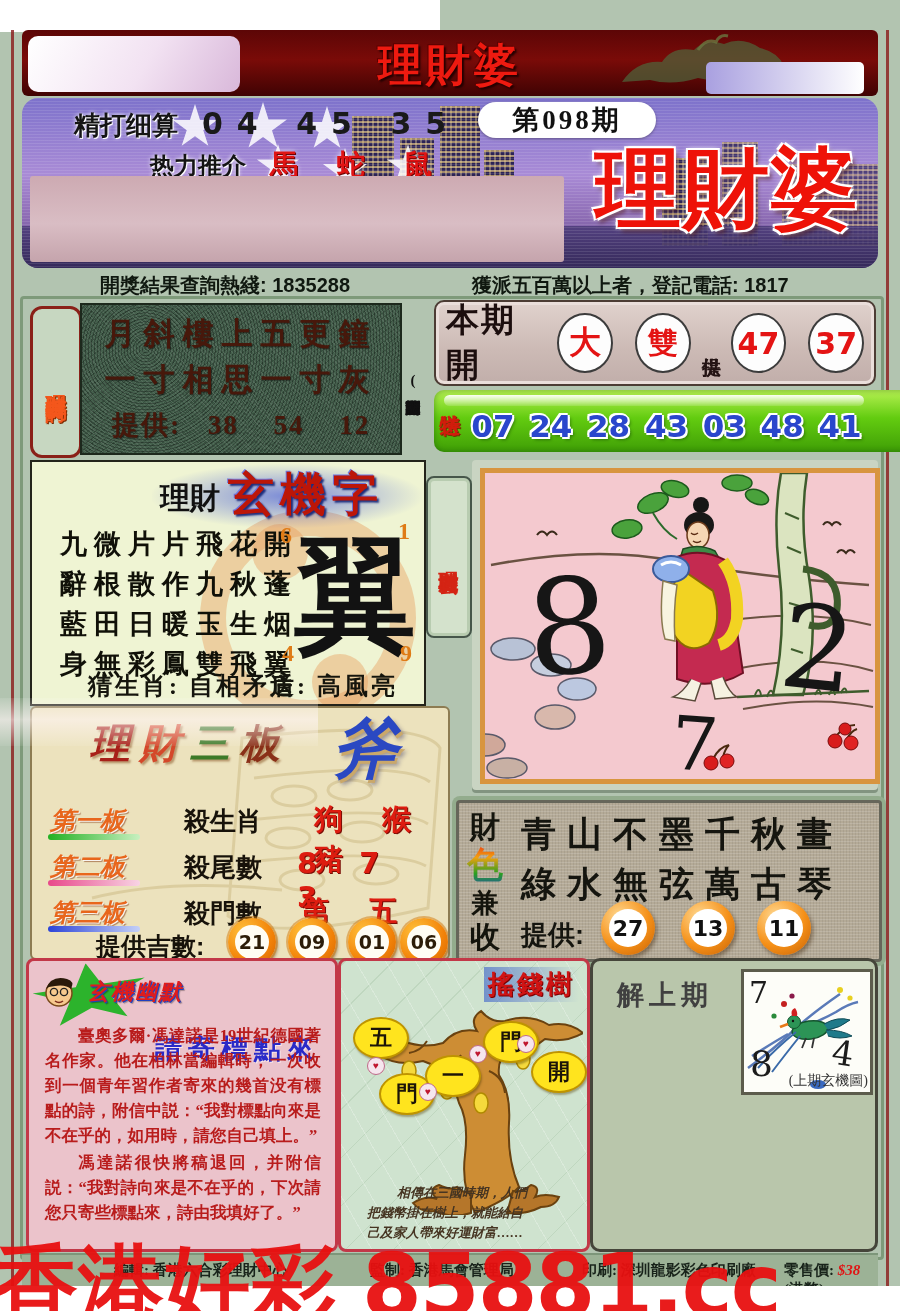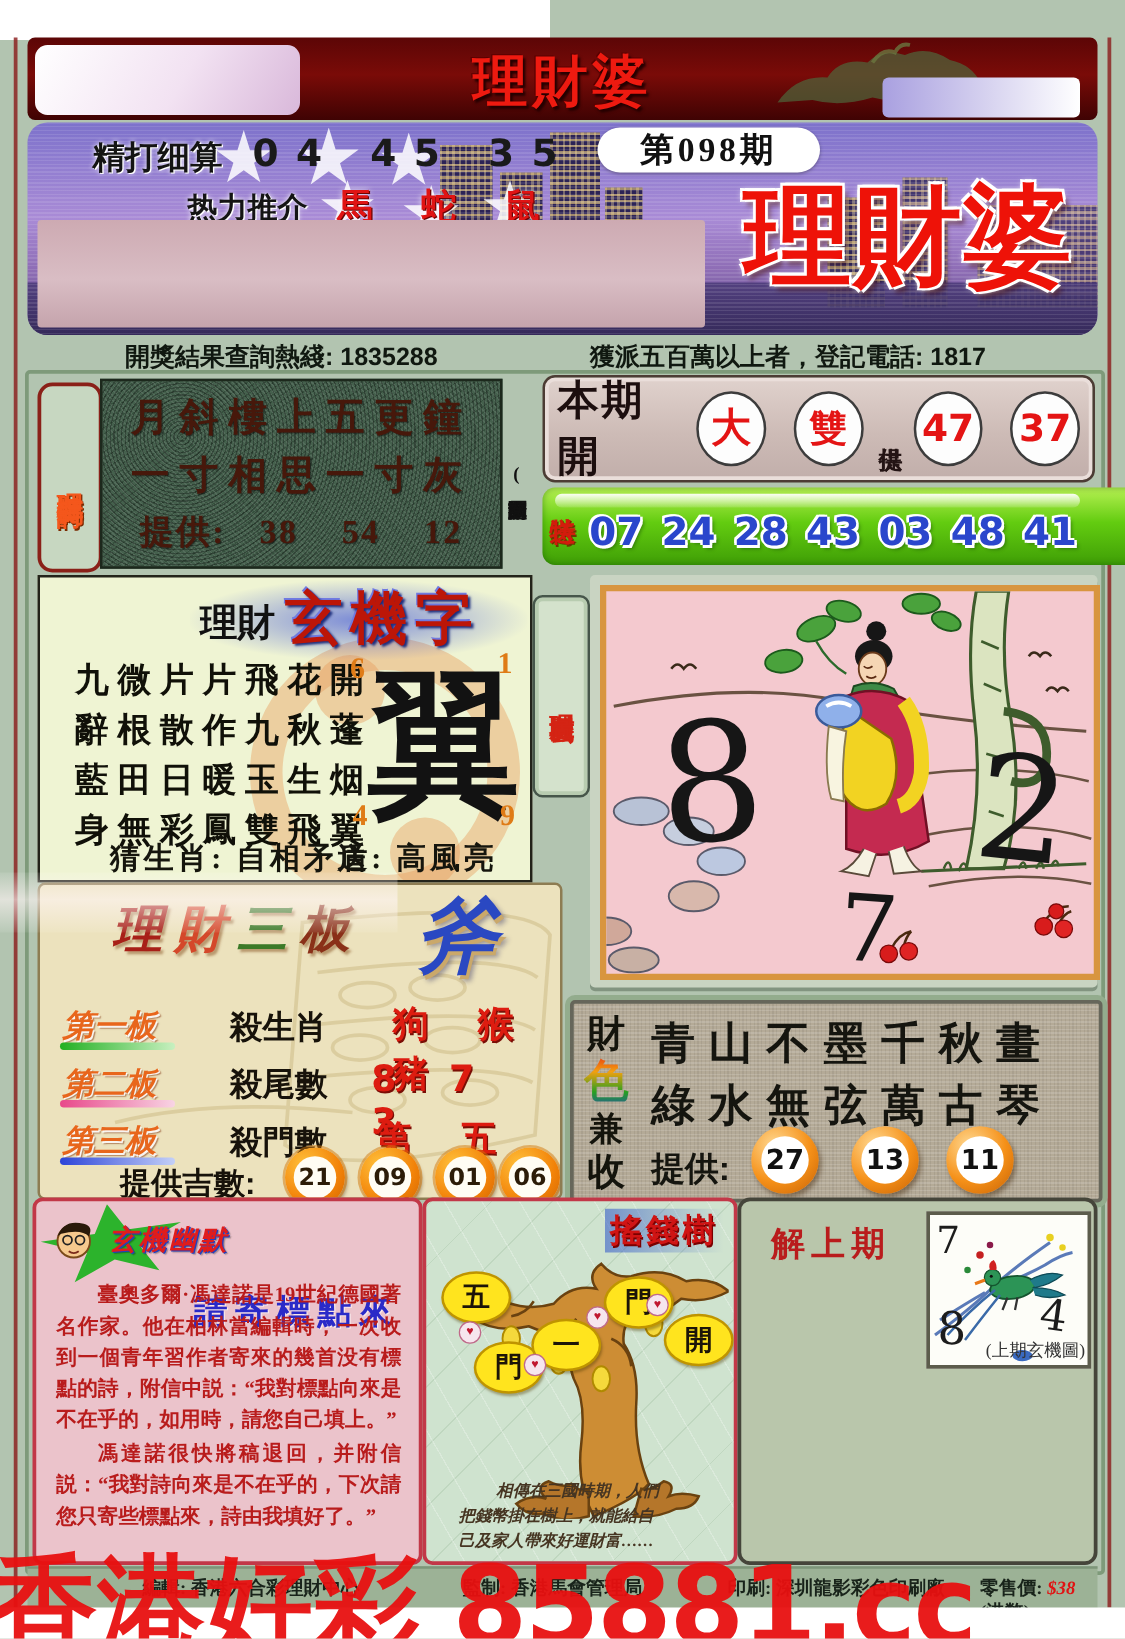--- a/index.html
+++ b/index.html
@@ -169,21 +169,21 @@
      background:linear-gradient(90deg,rgba(40,80,200,.55),rgba(40,80,200,0));}
   .coin{position:absolute;width:52px;height:38px;border-radius:50%;background:#ffe41e;
      border:2px solid #bf9400;box-shadow:1px 2px 2px rgba(80,60,0,.4);display:flex;align-items:center;
      justify-content:center;font-size:22px;font-weight:900;color:#1c1408;}
   .plum{position:absolute;width:16px;height:16px;border-radius:50%;background:#f6e6ee;border:1px solid #c06a8a;
      color:#c01830;font-size:10px;line-height:15px;text-align:center;}
   .tree-cap{position:absolute;font-size:13px;font-weight:700;font-style:italic;color:#463522;line-height:19px;}
   .last-panel{left:590px;top:958px;width:282px;height:288px;background:#b9c6ab;border:3px solid #45453a;
      border-radius:10px;overflow:hidden;}
   .last-title{left:24px;top:16px;font-family:"Liberation Sans",sans-serif;font-size:27px;font-weight:900;
-     color:#b91c1c;letter-spacing:5px;}
+     color:#404040;letter-spacing:5px;}
   .bird-box{left:148px;top:8px;width:126px;height:120px;background:#fdfdf8;border:3px solid #5c5c4c;}
   .bird-num{position:absolute;color:#1c1c1c;font-family:"DejaVu Serif",serif;line-height:1;}
   .bird-cap{position:absolute;right:2px;bottom:2px;font-size:14px;color:#333;}
   .bird-blob{position:absolute;right:44px;bottom:3px;width:16px;height:9px;border-radius:50%;background:#3a6ac0;}
   
   .footer-bar{left:22px;top:1253px;width:856px;height:32px;background:#9cb296;border-top:2px solid #7d967a;
      border-bottom:2px solid #7d967a;}
   .fitem{position:absolute;top:6px;font-size:15px;font-weight:700;color:#18231a;}
   .price-red{color:#e01414;font-style:italic;}
   .watermark{left:-8px;top:1228px;width:1100px;white-space:nowrap;z-index:40;

